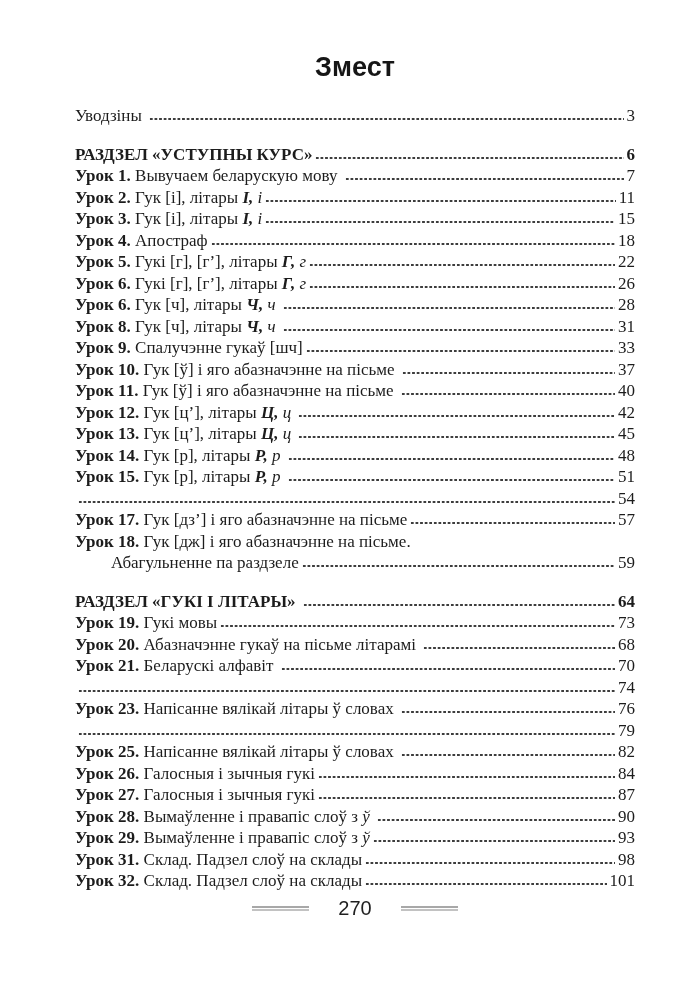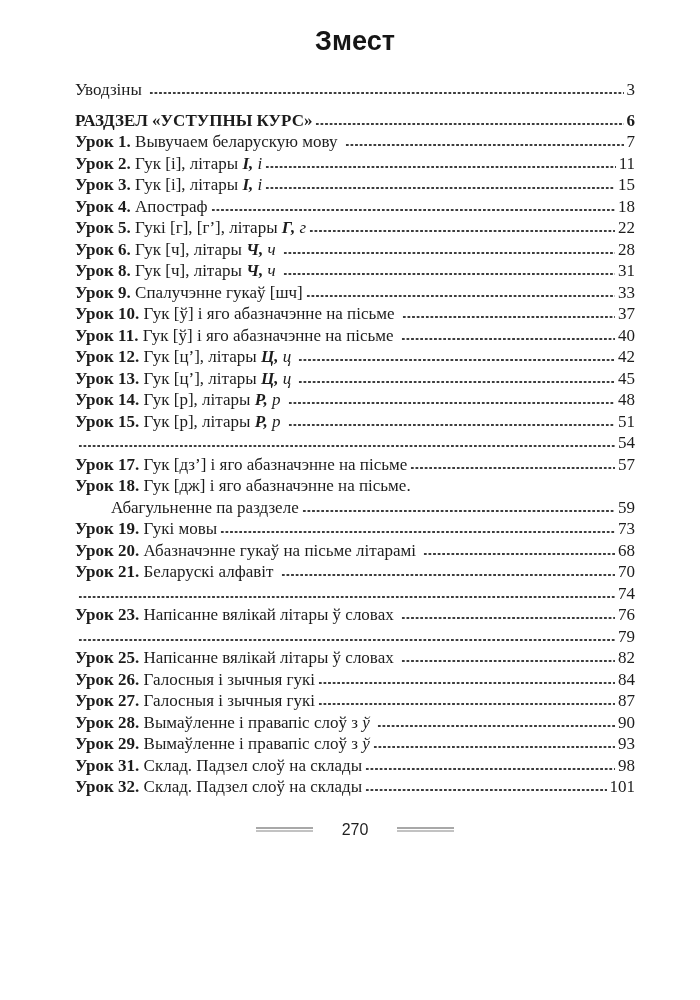--- a/index.html
+++ b/index.html
@@ -11,21 +11,21 @@
     width: 700px;
     height: 1000px;
     overflow: hidden;
     font-family: "Liberation Serif", serif;
     color: #1c1c1c;
   }
   .page {
     box-sizing: border-box;
     width: 700px;
     height: 1000px;
-    padding: 26px 65px 0 75px;
+    padding: 52px 65px 0 75px;
   }
   .title {
     font-family: "Liberation Sans", sans-serif;
     font-weight: bold;
     font-size: 27px;
     line-height: 31px;
     text-align: center;
     margin: 0 0 22px 0;
     color: #161616;
   }
@@ -46,21 +46,21 @@
   }
   .entry .lbl i {
     font-style: italic;
   }
   .entry .lbl i.ib {
     font-style: italic;
     font-weight: bold;
   }
   .entry.section {
     font-weight: bold;
-    margin-top: 9px;
+    margin-top: 17px;
     justify-content: center;
   }
   .entry.indent {
     padding-left: 36px;
     text-align: center;
   }
   .dots {
     flex: 1;
     min-width: 8px;
     align-self: baseline;
@@ -68,27 +68,27 @@
     margin: 0 3px 0 3px;
     background-image: radial-gradient(circle, #3d3d3d 1.1px, transparent 1.45px);
     background-size: 4.6px 4px;
     background-position: left bottom;
     background-repeat: repeat-x;
   }
   .pg {
     white-space: nowrap;
   }
   .footer {
-    margin-top: 23px;
+    margin-top: 5px;
     display: flex;
     align-items: center;
     justify-content: center;
     gap: 29px;
     font-family: "Liberation Sans", sans-serif;
-    font-size: 16px;
+    font-size: 20px;
     color: #1f1f1f;
   }
   .rule {
     width: 57px;
     height: 5px;
     box-sizing: border-box;
     border-top: 2px solid #a8a8a8;
     border-bottom: 2px solid #c2c2c2;
   }
 </style>
@@ -127,20 +127,25 @@
         <span class="lbl"><b>Урок 4.</b><span> Апостраф</span></span>
         <span class="dots"></span>
         <span class="pg">18</span>
       </div>
       <div class="entry">
         <span class="lbl"><b>Урок 5.</b><span> Гукі [г], [г’], літары </span><i class="ib">Г,</i><i> г</i></span>
         <span class="dots"></span>
         <span class="pg">22</span>
       </div>
       <div class="entry">
+        <span class="lbl"><b>Урок 6.</b><span> Гукі [г], [г’], літары </span><i class="ib">Г,</i><i> г</i></span>
+        <span class="dots"></span>
+        <span class="pg">26</span>
+      </div>
+      <div class="entry">
         <span class="lbl"><b>Урок 6.</b><span> Гук [ч], літары </span><i class="ib">Ч,</i><i> ч </i></span>
         <span class="dots"></span>
         <span class="pg">28</span>
       </div>
       <div class="entry">
         <span class="lbl"><b>Урок 8.</b><span> Гук [ч], літары </span><i class="ib">Ч,</i><i> ч </i></span>
         <span class="dots"></span>
         <span class="pg">31</span>
       </div>
       <div class="entry">
@@ -187,20 +192,25 @@
         <span class="dots"></span>
         <span class="pg">57</span>
       </div>
       <div class="entry">
         <span class="lbl"><b>Урок 18.</b><span> Гук [дж] і яго абазначэнне на пісьме.</span></span>
       </div>
       <div class="entry indent">
         <span class="lbl"><span>Абагульненне па раздзеле</span></span>
         <span class="dots"></span>
         <span class="pg">59</span>
+      </div>
+      <div class="entry section">
+        <span class="lbl"><b>РАЗДЗЕЛ «ГУКІ І ЛІТАРЫ» </b></span>
+        <span class="dots"></span>
+        <span class="pg">64</span>
       </div>
       <div class="entry">
         <span class="lbl"><b>Урок 19.</b><span> Гукі мовы</span></span>
         <span class="dots"></span>
         <span class="pg">73</span>
       </div>
       <div class="entry">
         <span class="lbl"><b>Урок 20.</b><span> Абазначэнне гукаў на пісьме літарамі </span></span>
         <span class="dots"></span>
         <span class="pg">68</span>

